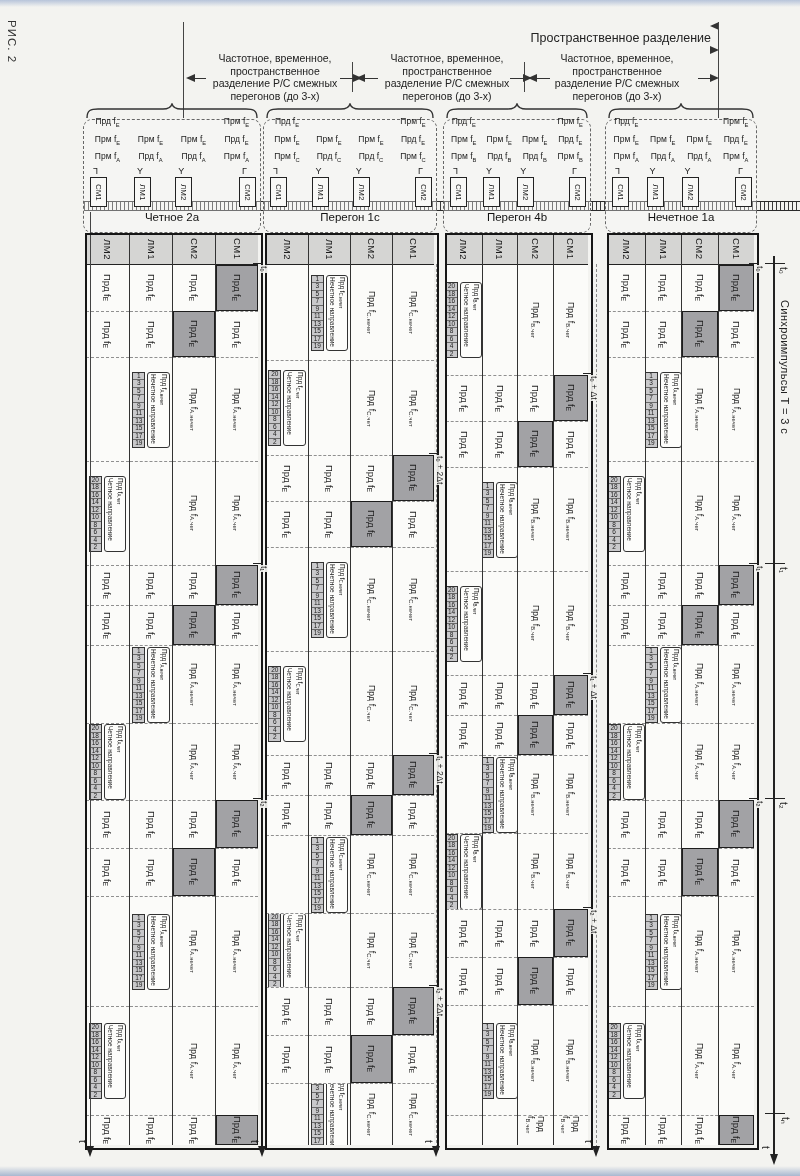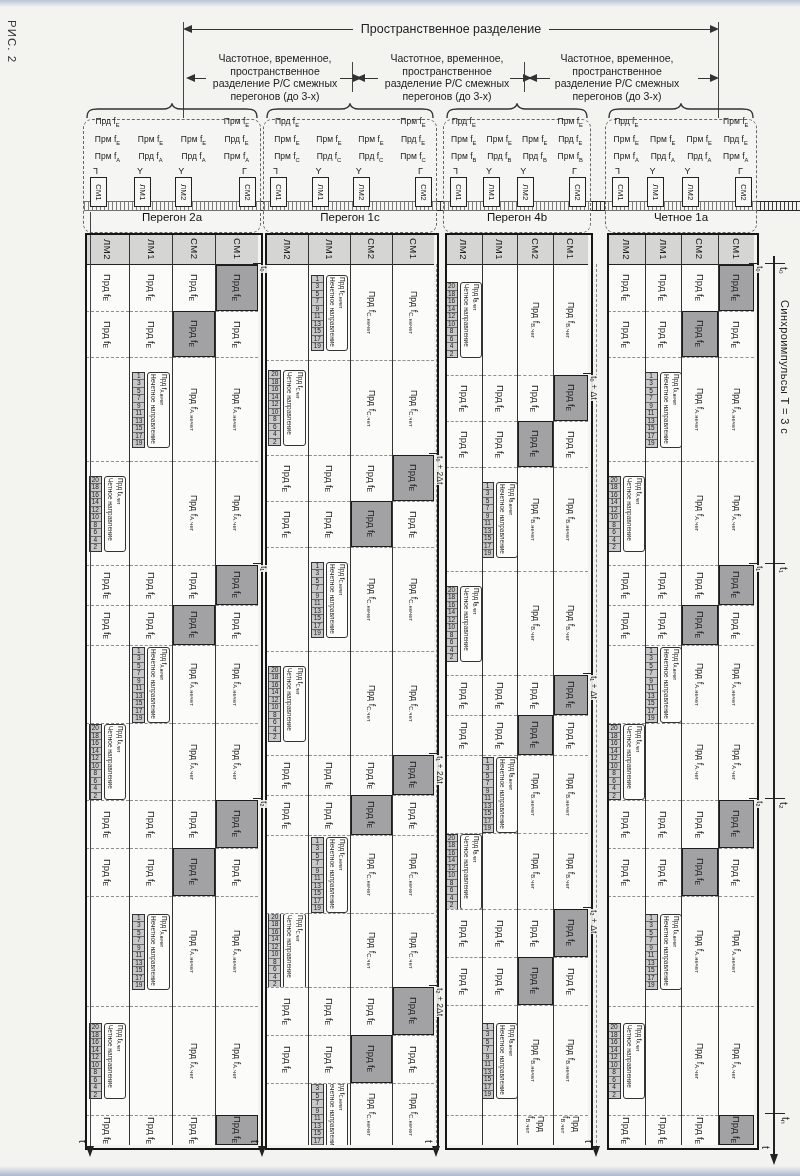--- a/index.html
+++ b/index.html
@@ -3,21 +3,21 @@
 <meta charset="utf-8">
 <style>
   html,body{margin:0;padding:0;}
   body{font-family:"Liberation Sans",sans-serif;color:#1c1c1c;}
   .page{position:relative;width:800px;height:1176px;background:#f3f3f0;overflow:hidden;}
   .edge-top{position:absolute;left:0;top:0;width:800px;height:7px;background:linear-gradient(#b7c4da,rgba(243,243,240,0));}
   .edge-bottom{position:absolute;left:0;bottom:0;width:800px;height:10px;background:linear-gradient(rgba(243,243,240,0),#a9b8d0);}
   .v{writing-mode:vertical-rl;text-orientation:mixed;}
   .fig-label{position:absolute;left:6px;top:20px;font-size:11.5px;letter-spacing:1px;color:#333;}
   
-  .title-row{position:absolute;left:183px;top:22px;width:536px;display:flex;align-items:center;}
+  .title-row{position:absolute;left:183px;top:22px;width:536px;display:flex;align-items:flex-end;flex-direction:column;}
   .h-line{border-top:1.4px solid #333;flex:1;}
   .title-text{font-size:12.5px;padding:0 8px;white-space:nowrap;color:#222;}
   .ah{width:0;height:0;border-top:4px solid transparent;border-bottom:4px solid transparent;}
   .ah.l{border-right:9px solid #333;}
   .ah.r{border-left:9px solid #333;}
   .vguide{position:absolute;width:0;border-left:1.2px solid #444;}
   .sub-block{position:absolute;top:52px;width:158px;font-size:10.5px;line-height:12.5px;text-align:center;white-space:pre-line;color:#222;}
   .seg{position:absolute;top:74px;display:flex;align-items:center;}
   .seg .h-line{min-width:10px;}
   
@@ -144,21 +144,21 @@
         <div class="lab-line"><span class="">Прм f<sub class="cellsub">А</sub></span></div>
       </div>
       <div class="antenna m1" style="left: 93px; top: 167px;">Γ</div>
       <div class="sta v" style="left: 90px;">СМ1</div>
       <div class="antenna" style="left: 136.92px; top: 167px;">Y</div>
       <div class="sta v" style="left: 133.92px;">ЛМ1</div>
       <div class="antenna" style="left: 178.2px; top: 167px;">Y</div>
       <div class="sta v" style="left: 175.2px;">ЛМ2</div>
       <div class="antenna" style="left: 242px; top: 167px;">Γ</div>
       <div class="sta v" style="left: 239px;">СМ2</div>
-      <div class="per-label" style="left: 86px; width: 172px;">Перегон 2a</div>
+      <div class="per-label" style="left: 86px; width: 172px;">Четное 2a</div>
       <div class="col" style="left: 86px; width: 43px;">
         <div class="col-h">
           <span class="v">ЛМ2</span>
         </div>
         <div class="cell first" style="height: 46px;">
           <span class="v cl-fe">Прд f<sub class="cellsub">Е</sub></span>
         </div>
         <div class="cell" style="height: 46px;">
           <span class="v cl-fe">Прд f<sub class="cellsub">Е</sub></span>
         </div>
@@ -1067,21 +1067,21 @@
         <div class="lab-line"><span class="">Прм f<sub class="cellsub">А</sub></span></div>
       </div>
       <div class="antenna m1" style="left: 615px; top: 167px;">Γ</div>
       <div class="sta v" style="left: 612px;">СМ1</div>
       <div class="antenna" style="left: 649.56px; top: 167px;">Y</div>
       <div class="sta v" style="left: 646.56px;">ЛМ1</div>
       <div class="antenna" style="left: 684.6px; top: 167px;">Y</div>
       <div class="sta v" style="left: 681.6px;">ЛМ2</div>
       <div class="antenna" style="left: 738px; top: 167px;">Γ</div>
       <div class="sta v" style="left: 735px;">СМ2</div>
-      <div class="per-label" style="left: 608px; width: 146px;">Четное 1a</div>
+      <div class="per-label" style="left: 608px; width: 146px;">Нечетное 1a</div>
       <div class="col" style="left: 608px; width: 36.5px;">
         <div class="col-h">
           <span class="v">ЛМ2</span>
         </div>
         <div class="cell first" style="height: 46px;">
           <span class="v cl-fe">Прд f<sub class="cellsub">Е</sub></span>
         </div>
         <div class="cell" style="height: 46px;">
           <span class="v cl-fe">Прд f<sub class="cellsub">Е</sub></span>
         </div>

